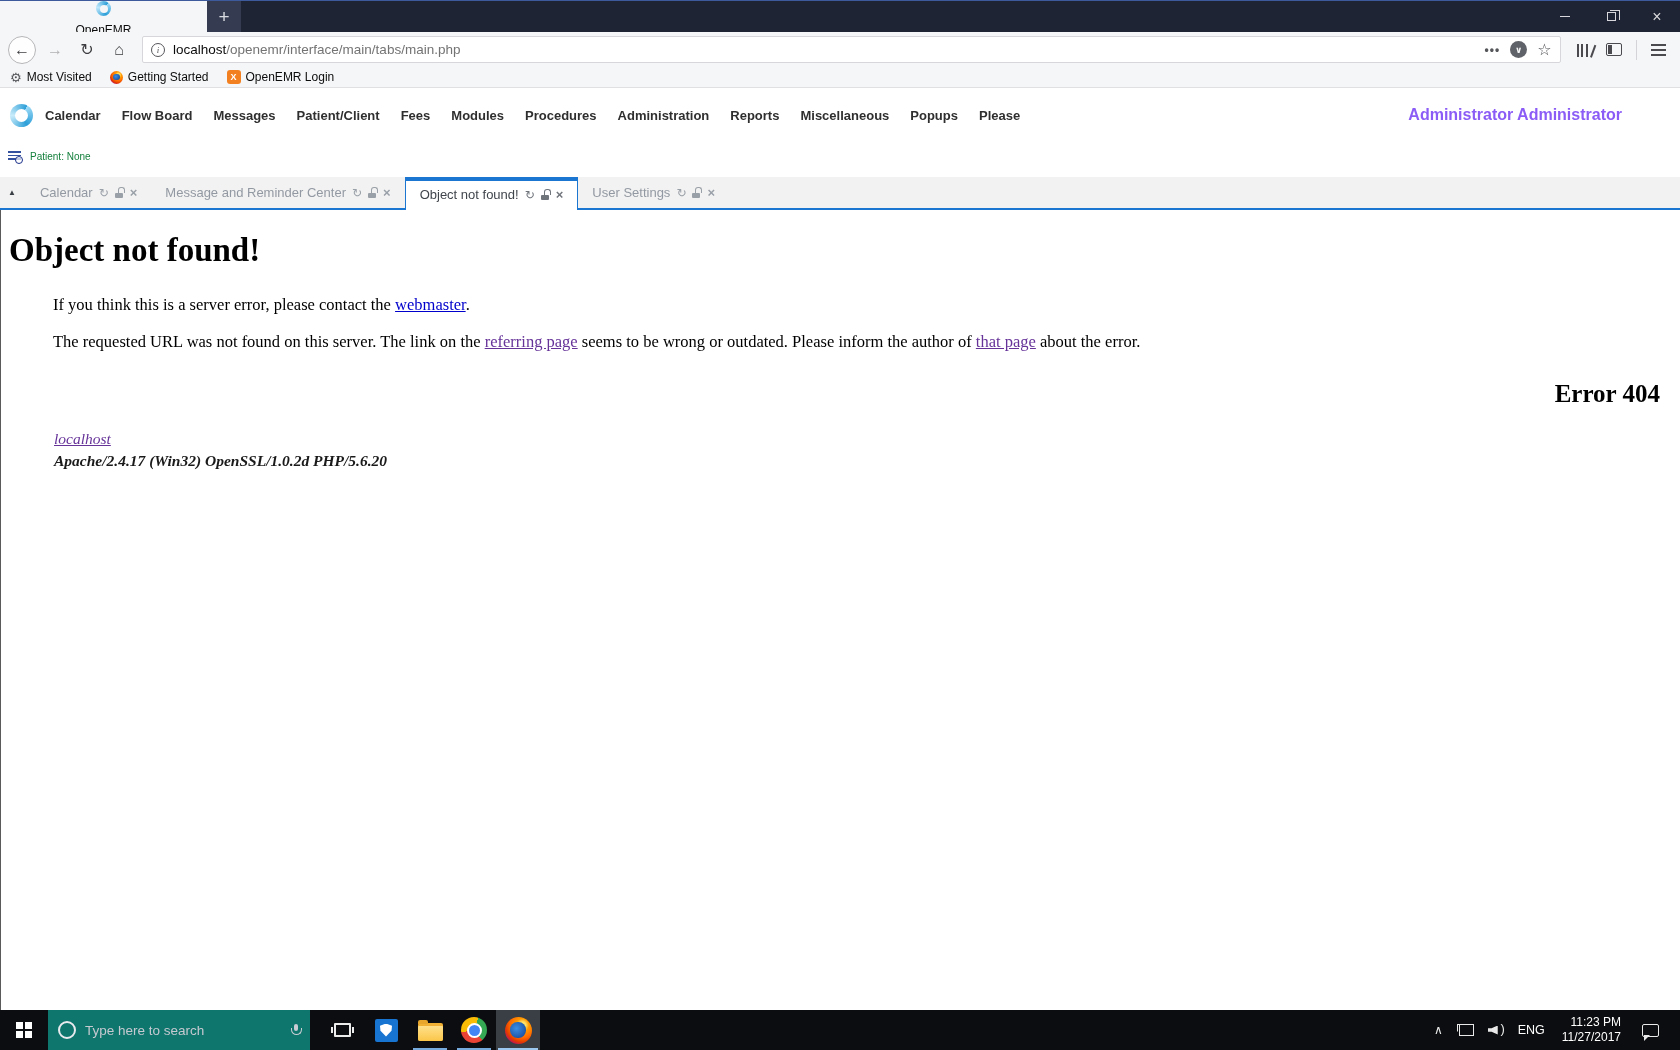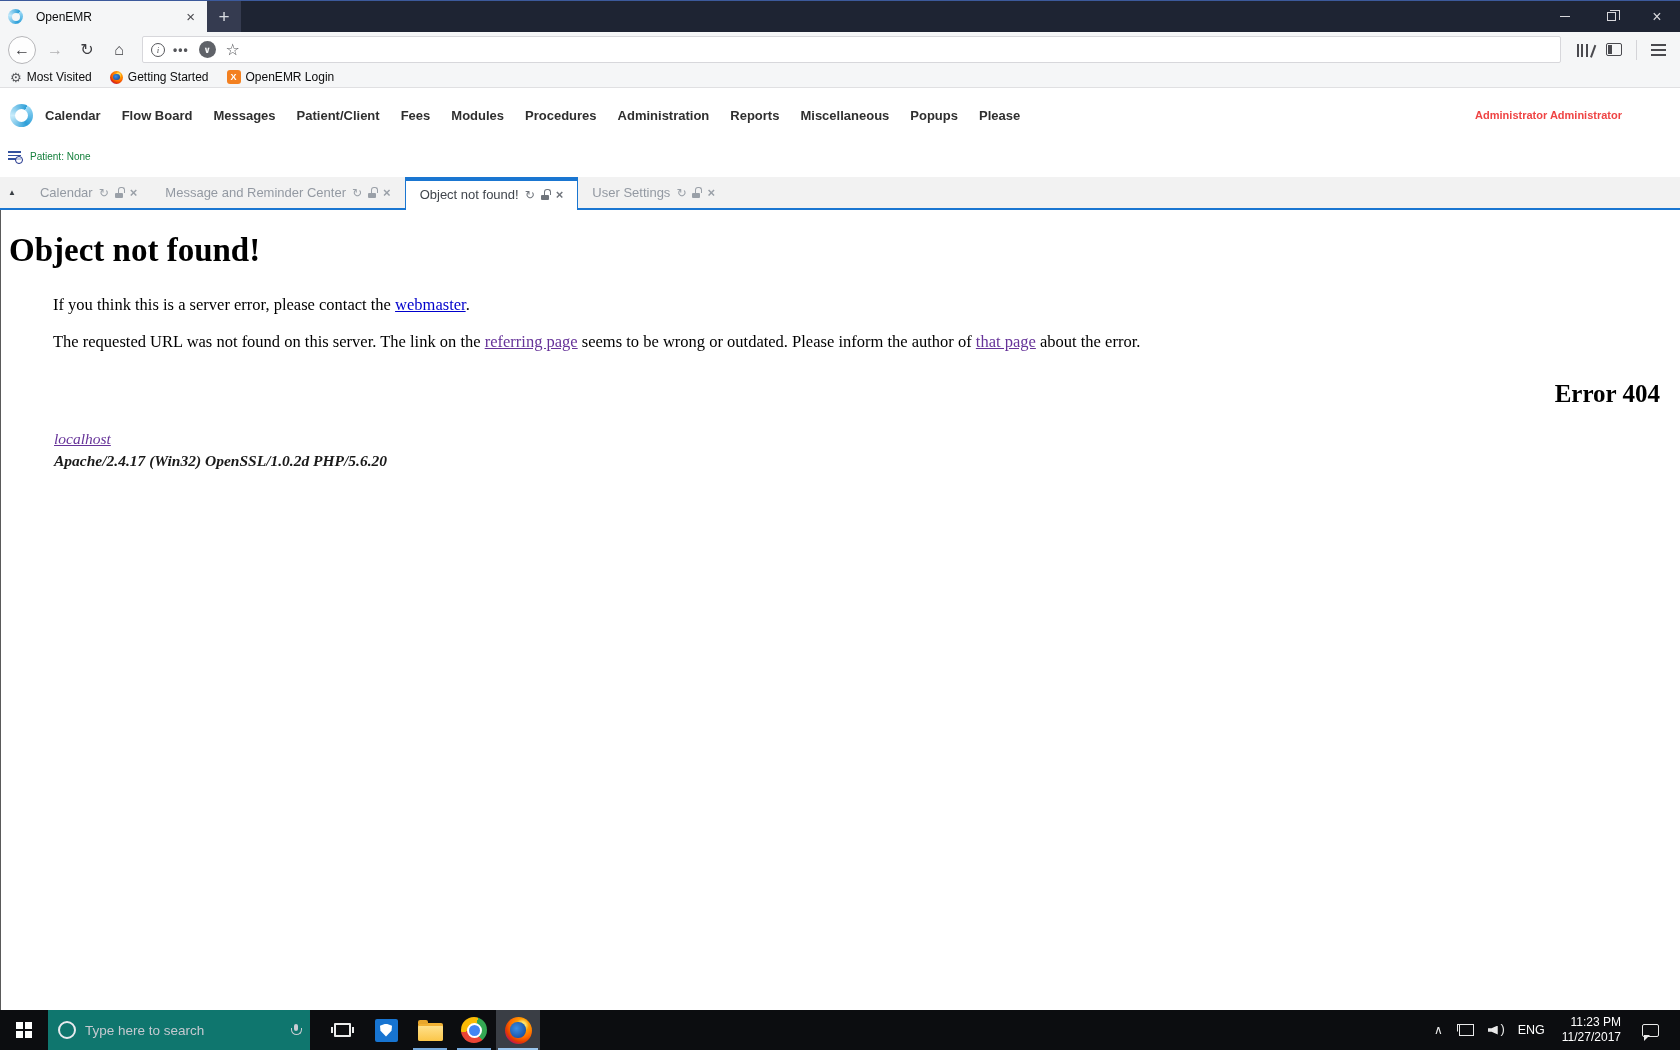--- a/index.html
+++ b/index.html
@@ -4,21 +4,21 @@
 <style>
   * { box-sizing: border-box; margin: 0; padding: 0; }
   html,body { width:1680px; height:1050px; overflow:hidden; }
   body {
     font-family: "Liberation Sans", "DejaVu Sans", sans-serif;
     display:flex; flex-direction:column; background:#fff;
   }
 
   
   .titlebar { height:32px; background:#1e2433; border-top:1px solid #3c5a9c; display:flex; align-items:stretch; flex:0 0 auto; }
-  .btab { width:207px; background:#f5f6f7; display:flex; align-items:center; padding:0 8px; gap:13px; }
+  .btab { width:207px; background:#f5f6f7; display:flex; align-items:center; padding:0 8px; gap:7px;flex-direction:column; }
   .btab-logo { width:15px; height:15px; border-radius:50%; background:conic-gradient(from 40deg,#9fdcf8,#2d9fd8,#bfe8fb,#2d9fd8); position:relative; flex:0 0 auto;}
   .btab-logo::after{content:"";position:absolute; inset:3.5px; background:#f5f6f7; border-radius:50%;}
   .btab-title { font-size:12px; color:#0c0c0d; flex:1 1 auto; }
   .btab-close { color:#4a4a4f; font-size:15px; line-height:1; padding:2px 4px; }
   .newtab { width:34px; background:#353b50; color:#d7dae0; font-size:19px; display:flex; align-items:center; justify-content:center; }
   .tb-spacer { flex:1 1 auto; }
   .winctl { display:flex; }
   .winbtn { width:46px; display:flex; align-items:center; justify-content:center; color:#d8d8dc; }
   .glyph-min { width:10px; height:1px; background:#d8d8dc; display:block;}
   .glyph-rest { width:9px; height:9px; border:1px solid #d8d8dc; position:relative; display:block;}
@@ -56,21 +56,21 @@
   .ffx-sm::after{content:""; position:absolute; left:24%; top:24%; width:52%; height:52%; border-radius:50%; background:radial-gradient(circle at 40% 40%, #3a8ee6, #123f8c);}
   .xampp { width:14px; height:14px; background:#f38020; border-radius:3px; color:#fff; font-weight:bold; font-size:9px; display:flex; align-items:center; justify-content:center;}
 
   
   .emr-header { height:89px; background:#fff; flex:0 0 auto; padding-top:8px; }
   .emr-menurow { display:flex; align-items:center; padding:0 10px; height:38px; }
   .emr-logo { width:23px; height:23px; border-radius:50%; background:conic-gradient(from 30deg,#9fdcf8,#2d9fd8,#c9ecfb,#2d9fd8); position:relative; margin-right:12px; flex:0 0 auto;}
   .emr-logo::after{content:""; position:absolute; inset:5px; background:#fff; border-radius:50%;}
   .emr-menu { display:flex; gap:21px; align-items:center; }
   .emr-menu span { font-size:13px; font-weight:700; color:#2f2f2f; cursor:default; }
-  .emr-user { margin-left:auto; padding-right:48px; font-size:11px; font-weight:700; color:#ef4444; }
+  .emr-user { margin-left:auto; padding-right:48px; font-size:16px; font-weight:700; color:#8b5cf6; }
   .emr-patientrow { display:flex; align-items:center; gap:6px; padding:0 8px; height:40px; margin-top:2px;}
   .pt-icon { width:16px; height:15px; position:relative; flex:0 0 auto;}
   .pt-icon::before{content:""; position:absolute; left:0; top:2px; width:13px; height:9px; background:repeating-linear-gradient(#33519e 0 1.5px, transparent 1.5px 3.6px);}
   .pt-icon::after{content:""; position:absolute; right:1px; bottom:0; width:6px; height:6px; border:1.7px solid #1b2f8a; border-radius:50%; background:rgba(255,255,255,.7);}
   .emr-patientrow span { font-size:10px; color:#15803d; }
 
   
   .emr-tabstrip { height:33px; background:#f2f2f2; border-bottom:2px solid #1a76d1; display:flex; align-items:stretch; flex:0 0 auto; }
   .collapse { align-self:center; color:#3a3f45; font-size:8px; padding:0 10px 0 8px; }
   .emr-tab { display:flex; align-items:center; gap:6px; padding:0 14px; font-size:13px; color:#9399a2; }
@@ -161,20 +161,21 @@
   </div>
 </div>
 
 <div class="navbar">
   <span class="navbtn back">←</span>
   <span class="navbtn disabled">→</span>
   <span class="navbtn">↻</span>
   <span class="navbtn">⌂</span>
   <div class="urlbar">
     <span class="info-ic">i</span>
+    <span class="url-text"><b>localhost</b><span>/openemr/interface/main/tabs/main.php</span></span>
     <span class="url-actions">
       <span class="dots">•••</span>
       <span class="pocket">∨</span>
       <span class="star">☆</span>
     </span>
   </div>
   <div class="nav-right">
     <span class="lib">
         <i></i>
         <i></i>

